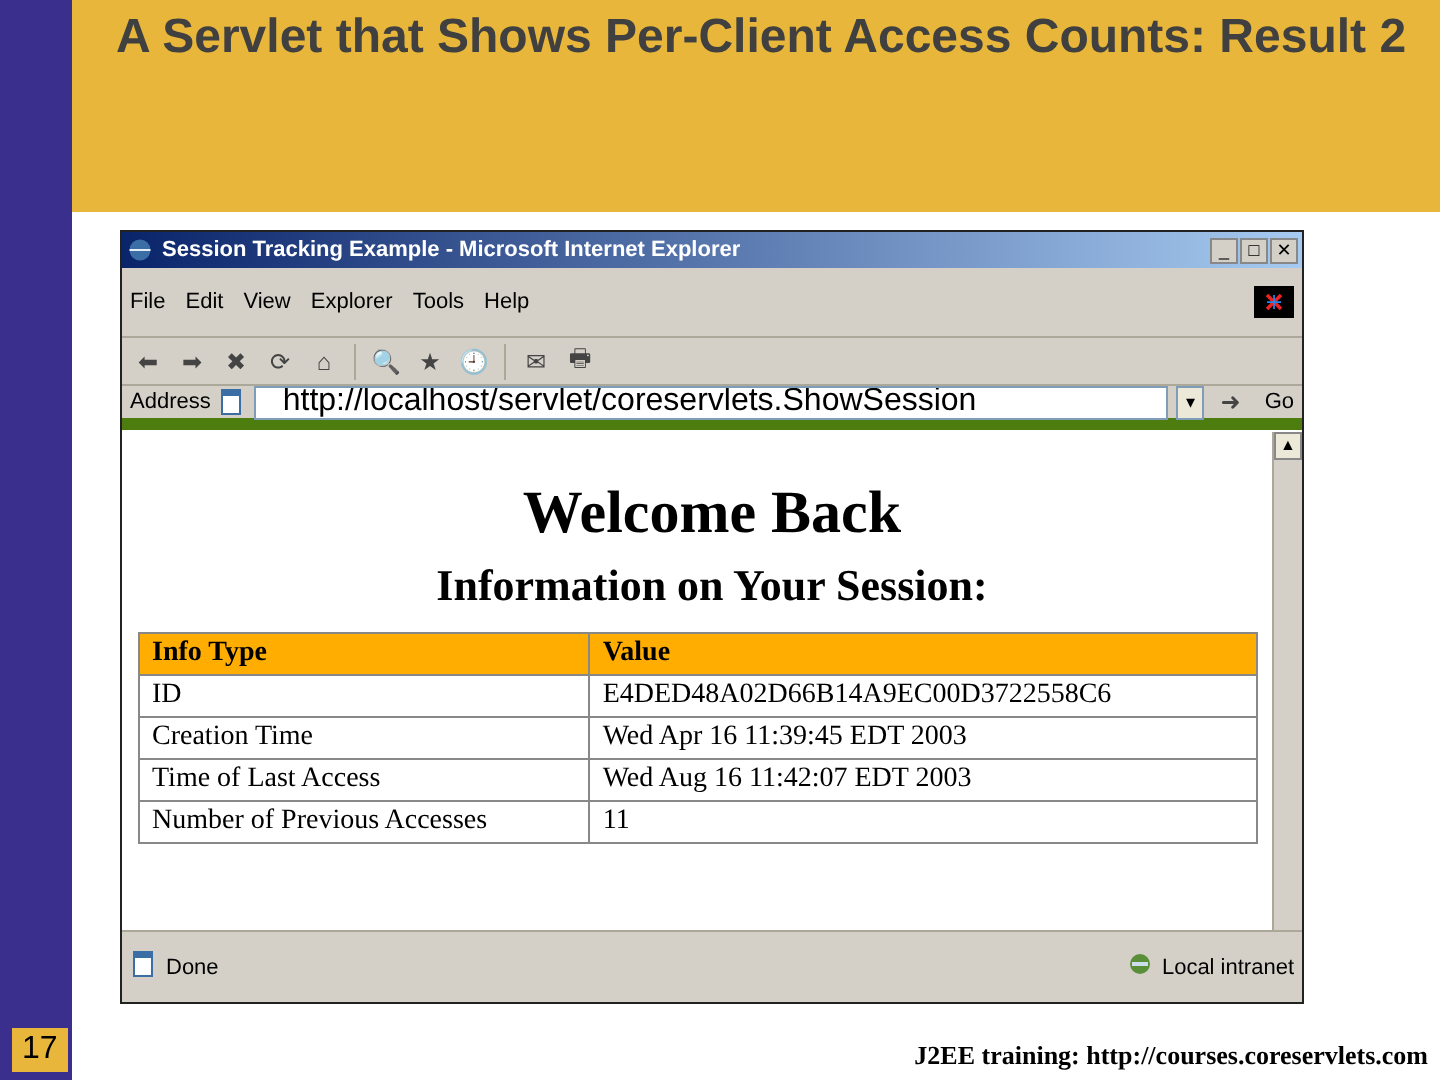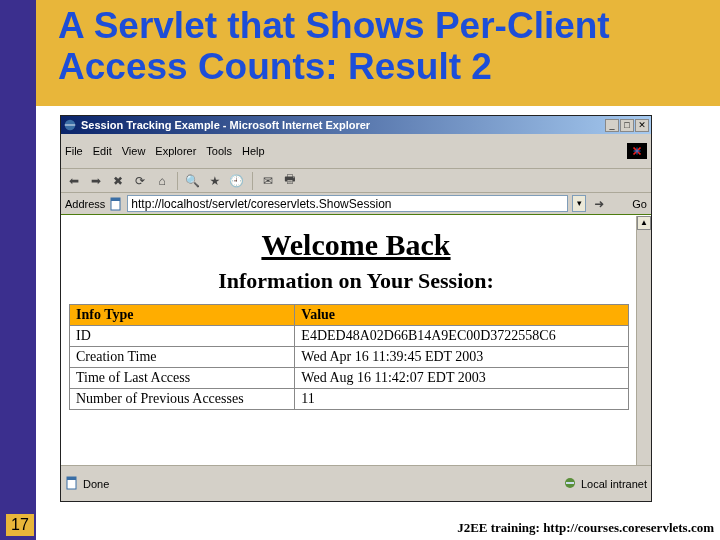--- a/index.html
+++ b/index.html
@@ -1,44 +1,44 @@
 <!DOCTYPE html>
 <html><head>
 <meta charset="utf-8">
 <style>
   * { box-sizing: border-box; margin: 0; padding: 0; }
   body { width: 720px; height: 540px; background: #fff; font-family: Arial, sans-serif; overflow: hidden; position: relative; }
   .slide { width: 720px; height: 540px; position: relative; }
   .leftbar { position: absolute; left: 0; top: 0; width: 36px; height: 540px; background: #3b2f8e; }
   .titleband { position: absolute; left: 36px; top: 0; right: 0; height: 106px; background: #e8b63a; padding: 6px 14px 0 22px; }
-  .titleband h1 { font-family: Arial, sans-serif; font-weight: bold; color: #1d4ed8; font-size: 37px; line-height: 1.1; }
+  .titleband h1 { font-family: Arial, sans-serif; font-weight: bold; color: #404040; font-size: 24px; line-height: 1.1; }
   .browserwrap { position: absolute; left: 60px; top: 115px; width: 592px; }
   .iewin { border: 1px solid #222; background: #ef4444; font-family: Tahoma, sans-serif; font-size: 11px; }
   .titlebar { background: linear-gradient(to right,#0a246a,#a6caf0); color:#fff; height:18px; display:flex; align-items:center; padding:0 2px; }
   .titlebar .ticon { width:14px; height:14px; margin-right:4px; display:inline-flex; align-items:center; justify-content:center; font-size:10px; }
   .titlebar .ttxt { flex:1; font-weight:bold; font-size:11px; }
   .winbtns { display:flex; gap:1px; }
   .winbtn { width:14px; height:13px; background:#d4d0c8; border:1px solid #888; font-size:9px; line-height:11px; text-align:center; color:#000; }
   .menubar { background:#d4d0c8; height:18px; display:flex; align-items:center; padding:17px 4px; gap:10px; border-bottom:1px solid #aca899; }
   .menubar span { font-size:11px; }
   .menubar .throbber { margin-left:auto; width:20px; height:16px; background:#000; display:flex; align-items:center; justify-content:center; }
   .menubar .throbber svg { width:14px; height:14px; }
   .toolbar { background:#d4d0c8; height:24px; display:flex; align-items:center; padding:0 4px; gap:4px; border-bottom:1px solid #aca899; }
   .tb { width:18px; height:18px; display:inline-flex; align-items:center; justify-content:center; color:#444; font-size:12px; }
   .sep { width:1px; height:18px; background:#aca899; margin:0 2px; }
-  .addrbar { background:#d4d0c8; height:22px; display:flex; align-items:center; padding:0 4px; gap:4px; border-bottom:1px solid #4d7c0f; }
+  .addrbar { background:#d4d0c8; height:22px; display:flex; align-items:center; padding:0 4px; gap:4px; border-bottom:6px solid #4d7c0f; }
   .addrbar .lbl { font-size:11px; }
   .addrbar .aicon { width:14px; height:14px; display:inline-flex; align-items:center; justify-content:center; }
-  .addrbar input { flex:1; height:17px; border:1px solid #7f9db9; background:#fff; font-family:Tahoma,sans-serif; font-size:12px; padding:0 3px; }
+  .addrbar input { flex:1; height:17px; border:1px solid #7f9db9; background:#fff; font-family:Tahoma,sans-serif; font-size:16px; padding:0 13px; }
   .addrbar .drop { width:14px; height:17px; border:1px solid #7f9db9; background:#ece9d8; text-align:center; font-size:9px; line-height:15px; }
-  .addrbar .go { font-size:11px; margin-left:20px; }
+  .addrbar .go { font-size:11px; margin-left:4px; }
   .content { background:#fff; min-height:250px; border-top:1px solid #fff; padding:4px 8px 12px 8px; position:relative; }
   .content .scrollv { position:absolute; right:0; top:0; bottom:0; width:15px; background:#d4d0c8; border-left:1px solid #aca899; }
   .content .scrollv .arr { height:14px; background:#ece9d8; border:1px solid #888; text-align:center; font-size:8px; line-height:12px; }
-  .content h2 { font-family:"Times New Roman",serif; font-size:30px; font-weight:bold; text-align:center; margin:8px 0 6px 0;text-decoration:underline; }
+  .content h2 { font-family:"Times New Roman",serif; font-size:30px; font-weight:bold; text-align:center; margin:20px 0 6px 0; }
   .content h3 { font-family:"Times New Roman",serif; font-size:22px; font-weight:bold; text-align:center; margin:4px 0 10px 0; }
   table.session { border-collapse:collapse; width:560px; font-family:"Times New Roman",serif; font-size:14px; }
   table.session th { background:#ffad00; border:1px solid #888; padding:2px 6px; font-weight:bold; text-align:left; }
   table.session td { border:1px solid #888; padding:2px 6px; }
   .statusbar { background:#d4d0c8; height:36px; display:flex; align-items:center; padding:0 4px; gap:4px; font-size:11px; border-top:1px solid #aca899; }
   .statusbar .zone { margin-left:auto; display:flex; align-items:center; gap:4px; }
   .pagenum { position:absolute; left:6px; bottom:4px; background:#e8b63a; padding:2px 5px; font-size:16px; font-family:Arial,sans-serif; }
   .footer { position:absolute; right:6px; bottom:4px; font-size:13px; font-family:"Times New Roman",serif; font-weight:bold; }
 </style>
 </head>

